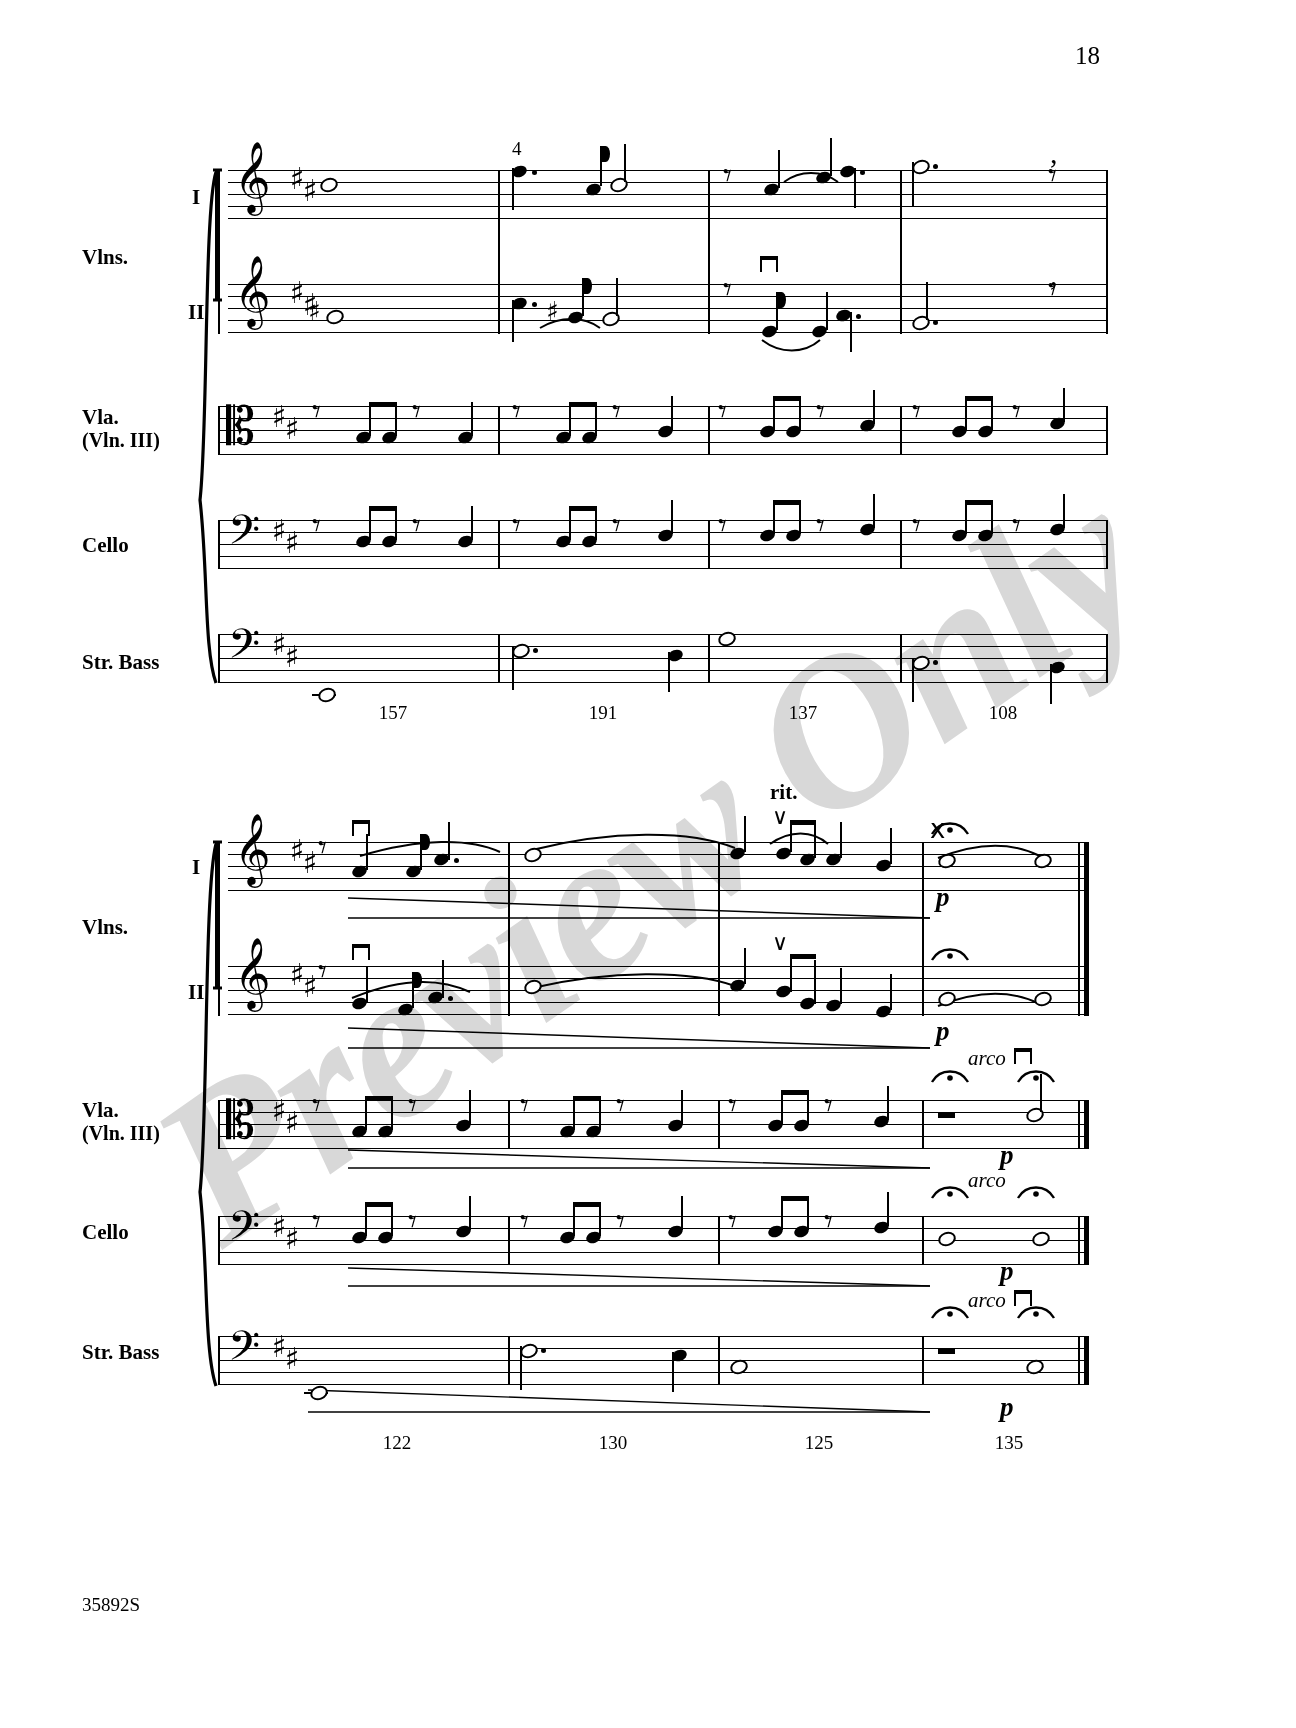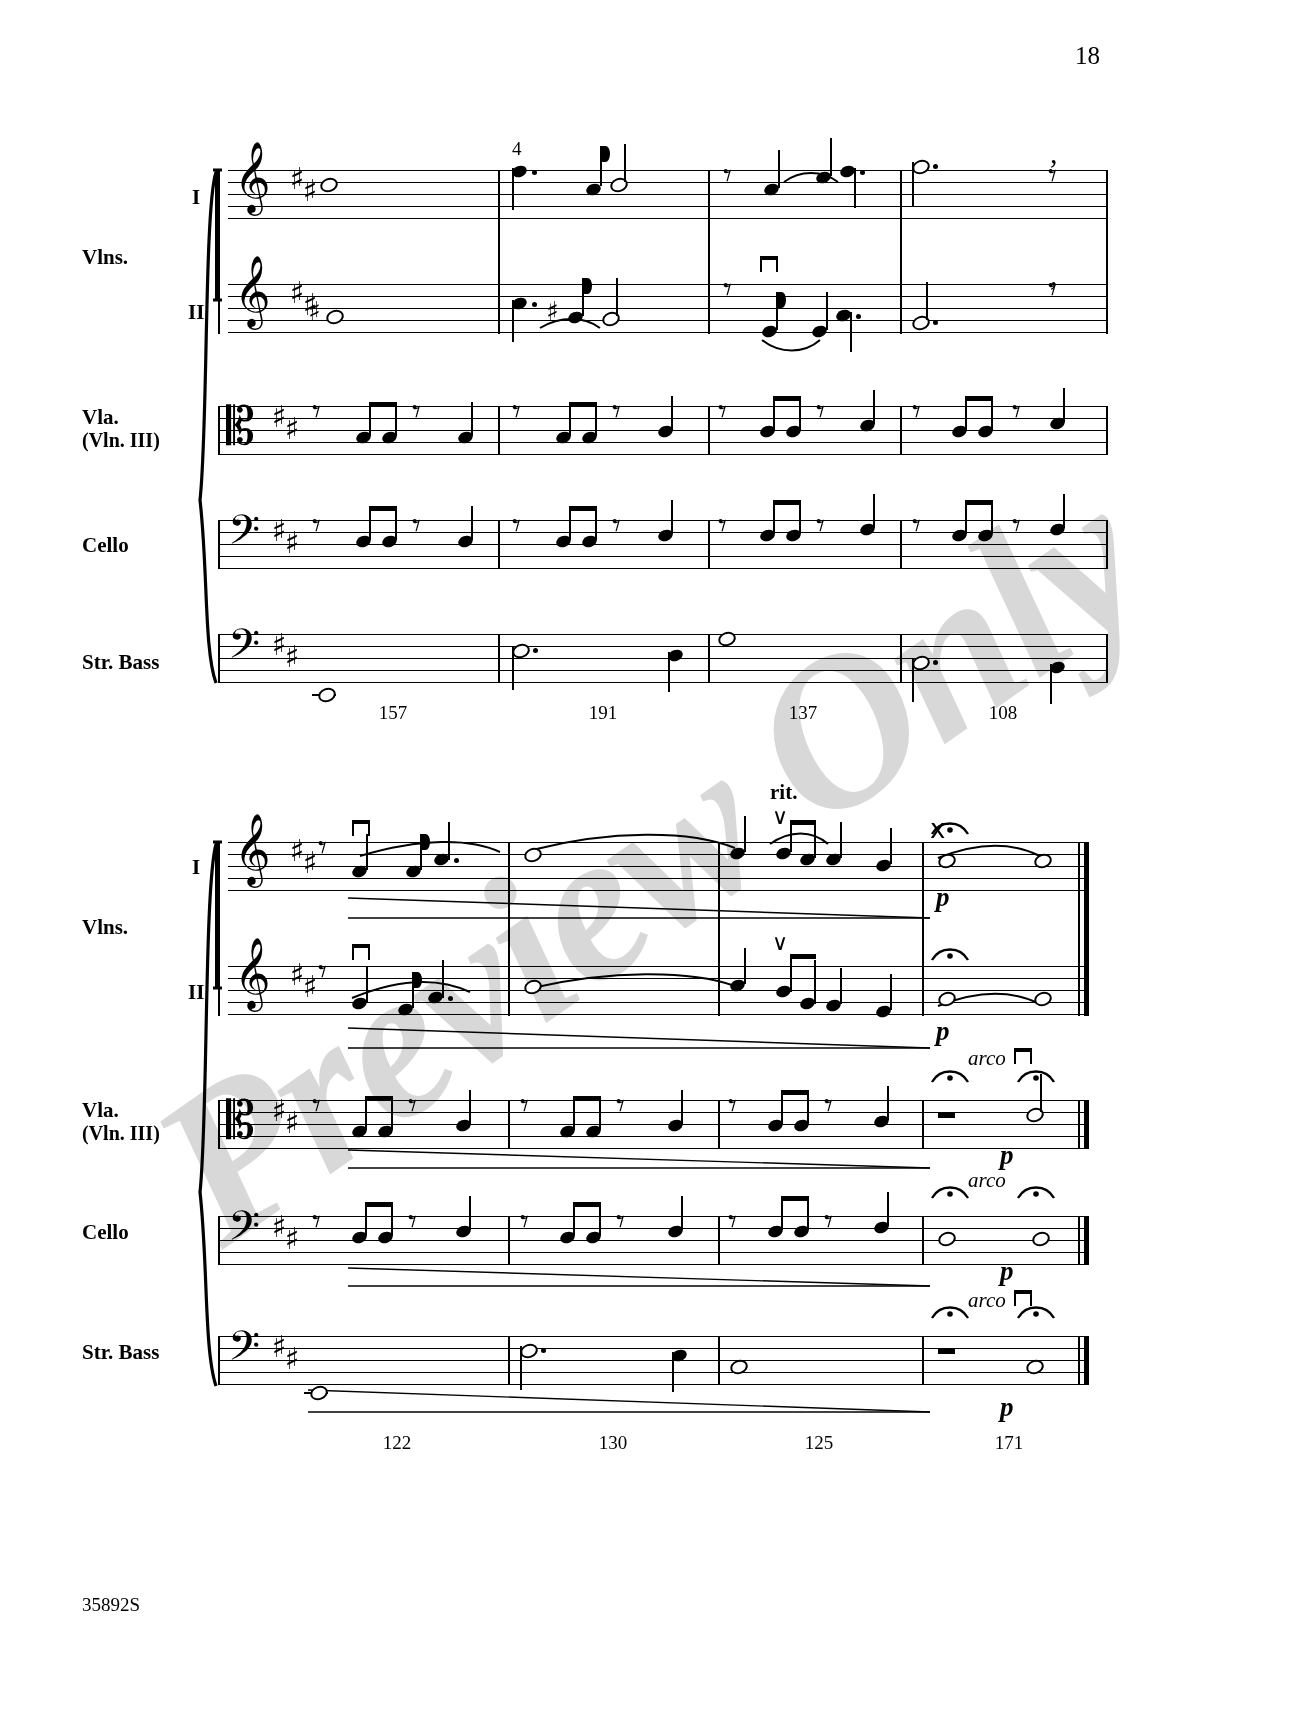--- a/index.html
+++ b/index.html
@@ -674,17 +674,17 @@
       <div class="barline" style="left:218px;top:516px;height:49px;"></div>
       <div class="barline" style="left:508px;top:516px;height:49px;"></div>
       <div class="barline" style="left:718px;top:516px;height:49px;"></div>
       <div class="barline" style="left:922px;top:516px;height:49px;"></div>
       <div class="barline" style="left:1078px;top:516px;height:49px;"></div>
       <div class="barline thick" style="left:1084px;top:516px;height:49px;"></div>
 
       <div class="measure-num" style="left:372px;top:612px;width:50px;">122</div>
       <div class="measure-num" style="left:588px;top:612px;width:50px;">130</div>
       <div class="measure-num" style="left:794px;top:612px;width:50px;">125</div>
-      <div class="measure-num" style="left:984px;top:612px;width:50px;">171</div>
+      <div class="measure-num" style="left:984px;top:612px;width:50px;">135</div>
     </div>
 
   </div>
 </div>
 
 </body></html>

